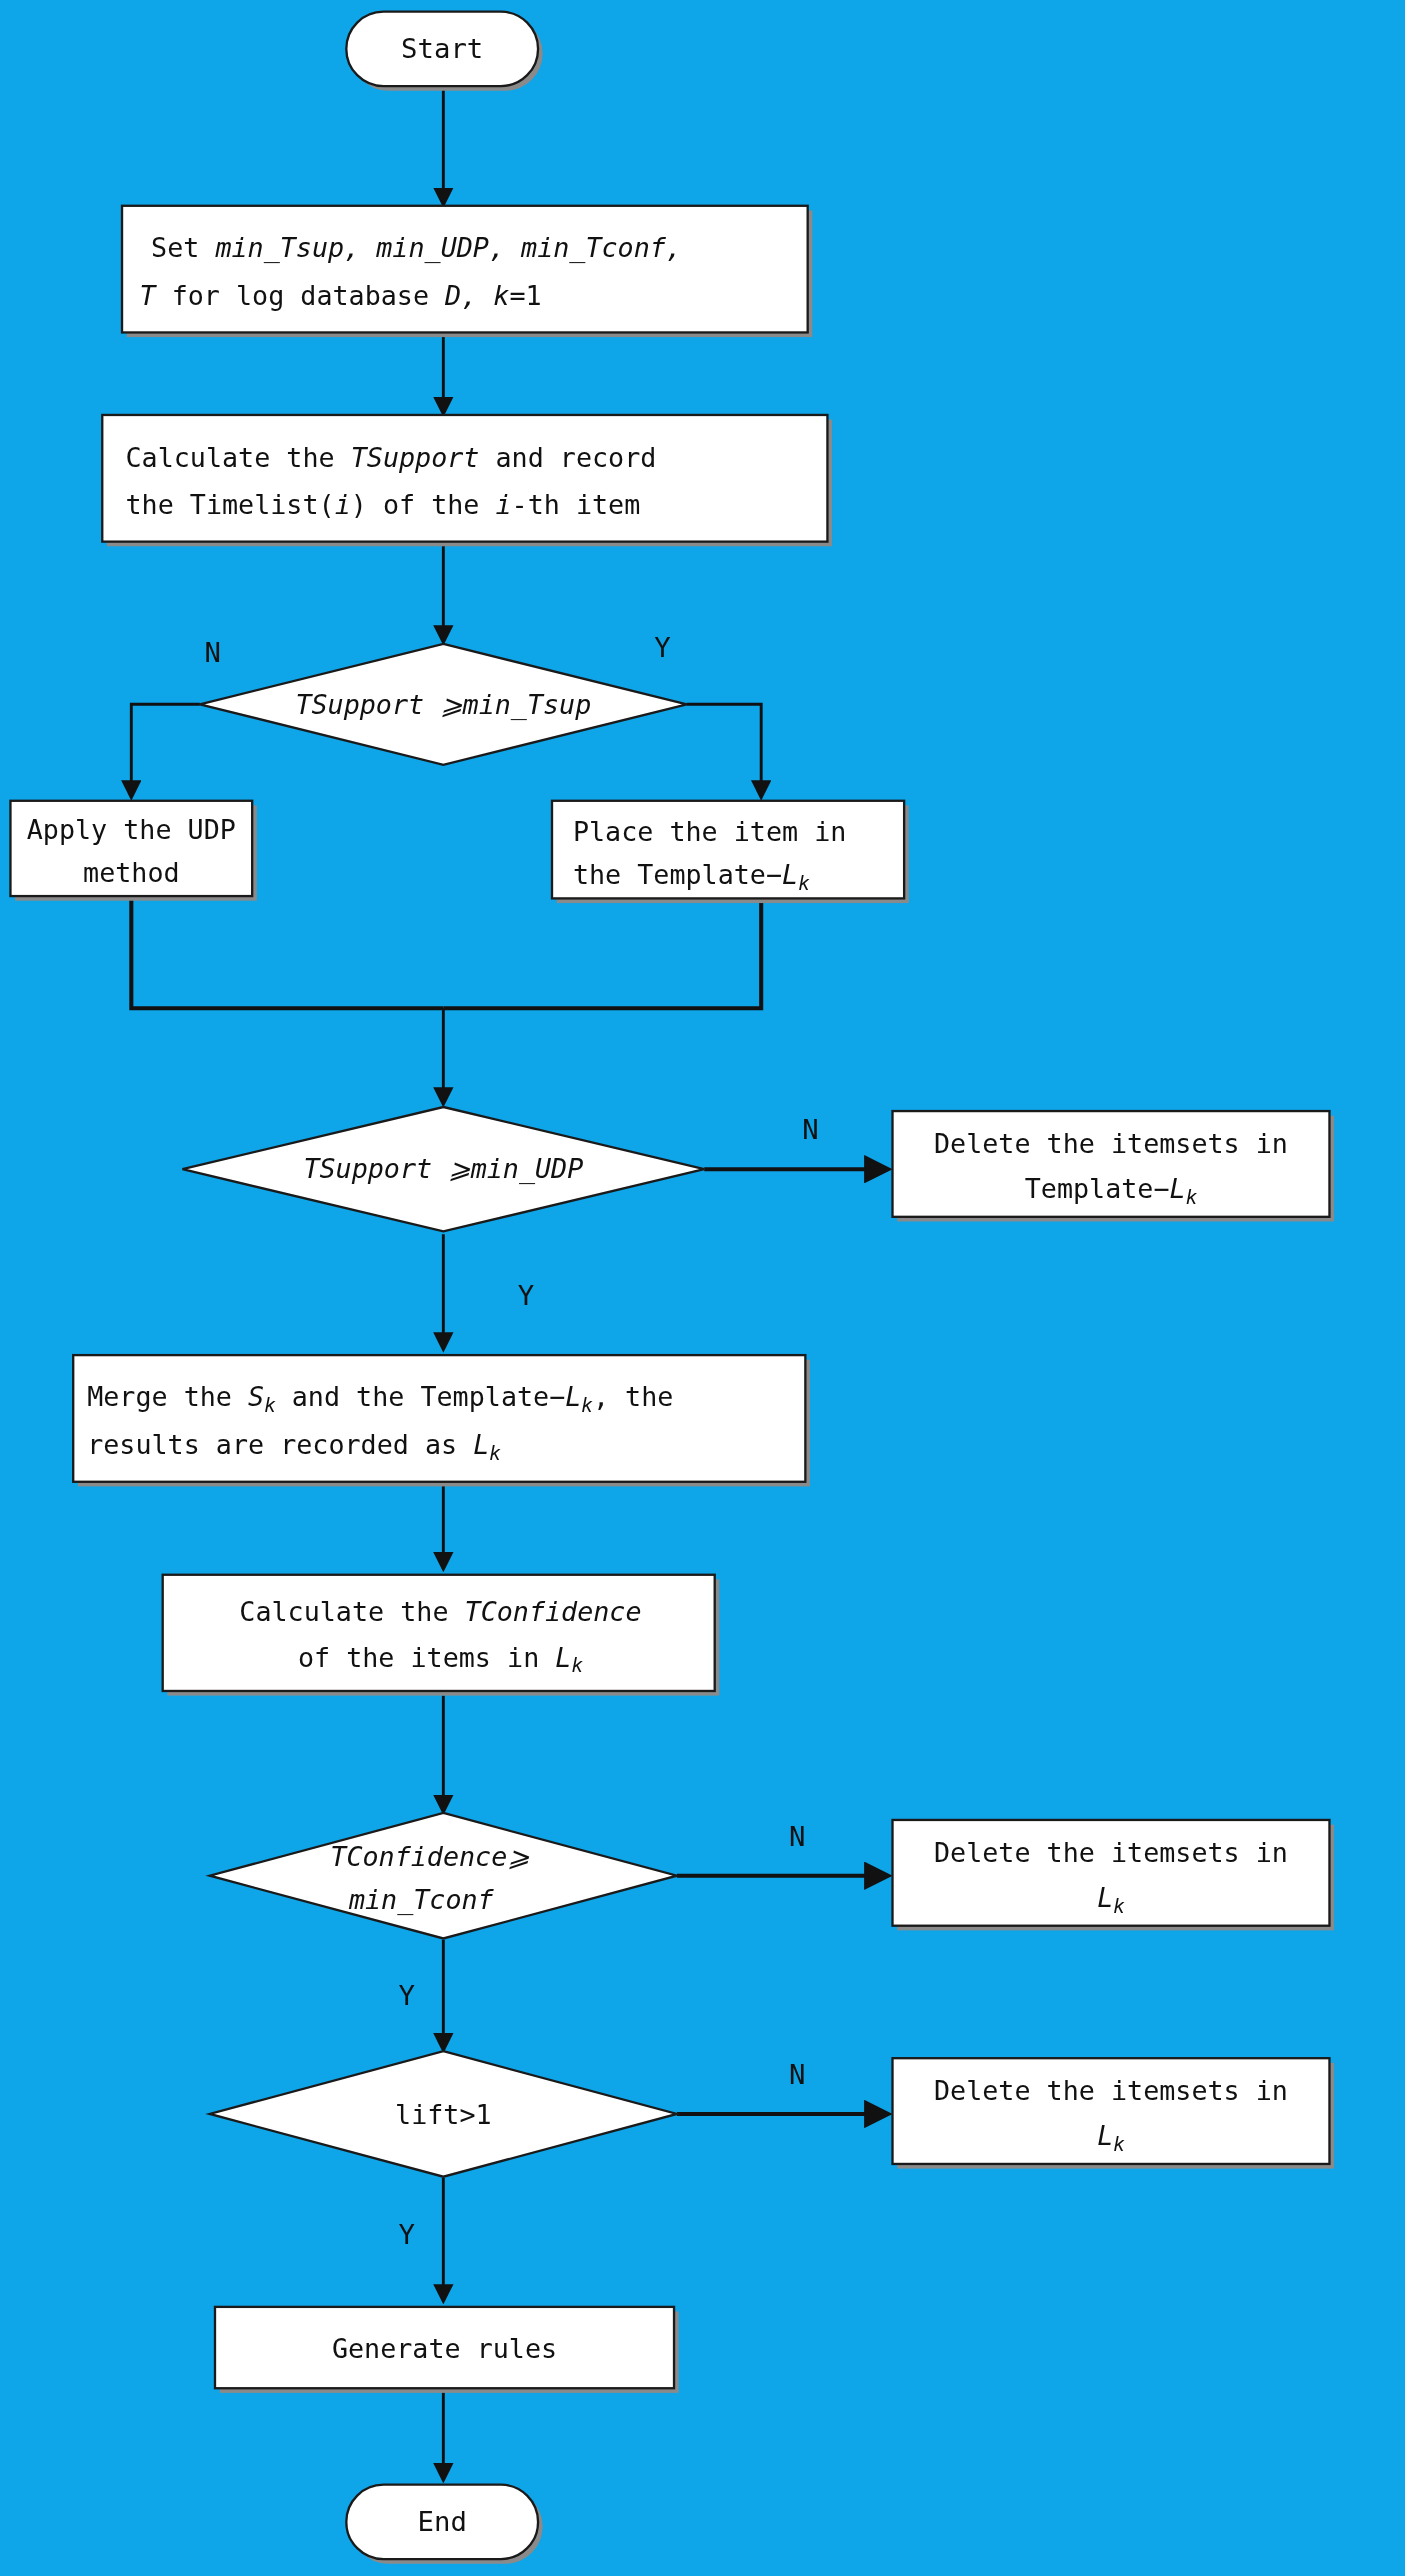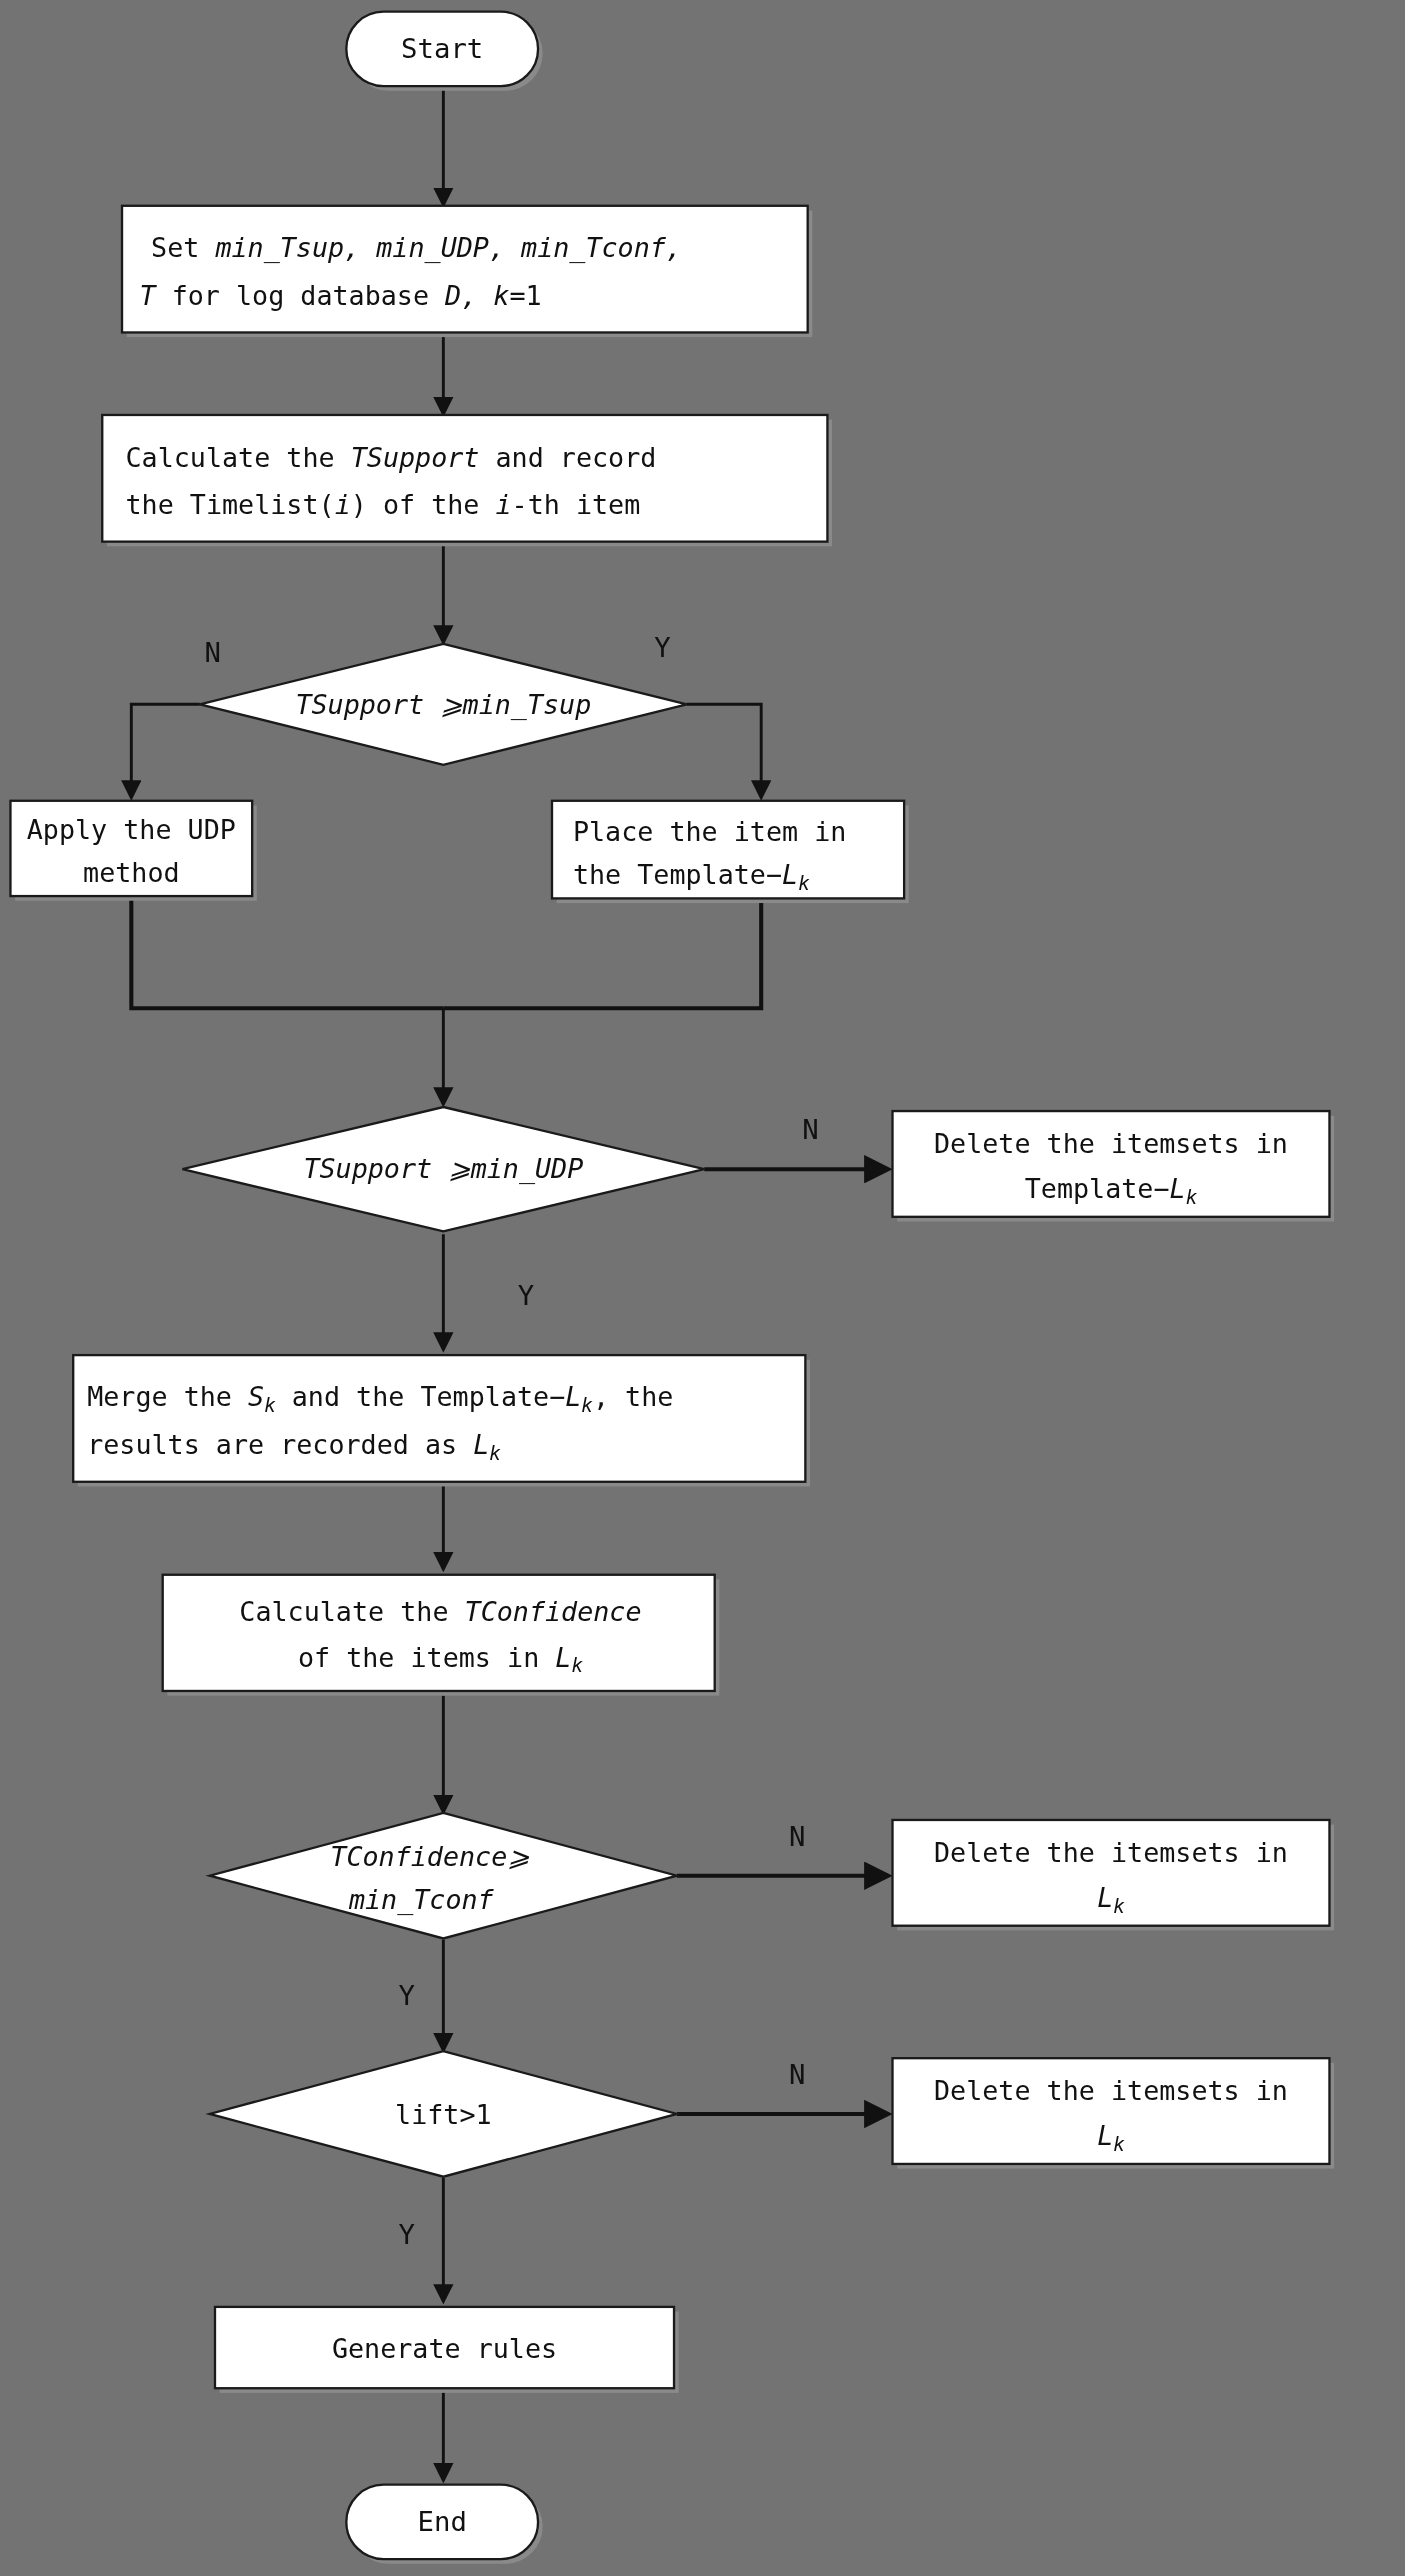--- a/index.html
+++ b/index.html
@@ -10,21 +10,21 @@
   body {
     width: 1405px;
     height: 2576px;
     font-family: "DejaVu Sans Mono", monospace;
     overflow: hidden;
   }
   #flowchart-root {
     position: relative;
     width: 1405px;
     height: 2576px;
-    background: #737373;
+    background: #0ea5e9;
     text-decoration: underline;
   }
   svg#flow-svg {
     position: absolute;
     top: 0;
     left: 0;
     width: 1405px;
     height: 2576px;
     display: block;
   }

